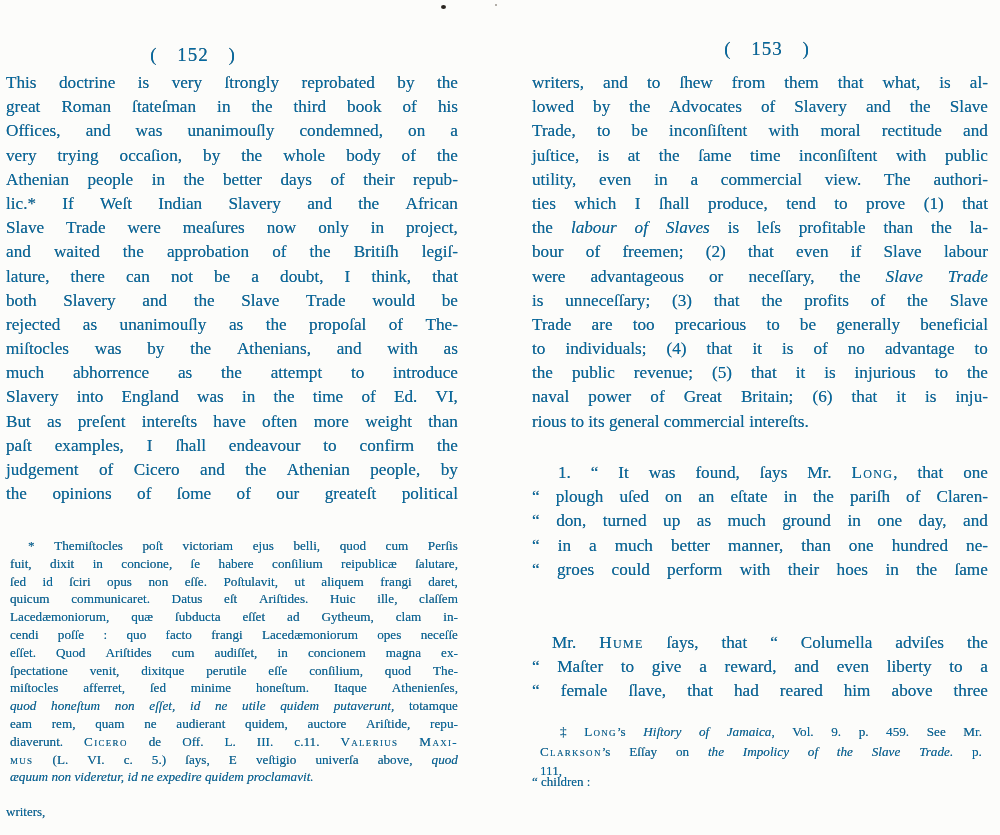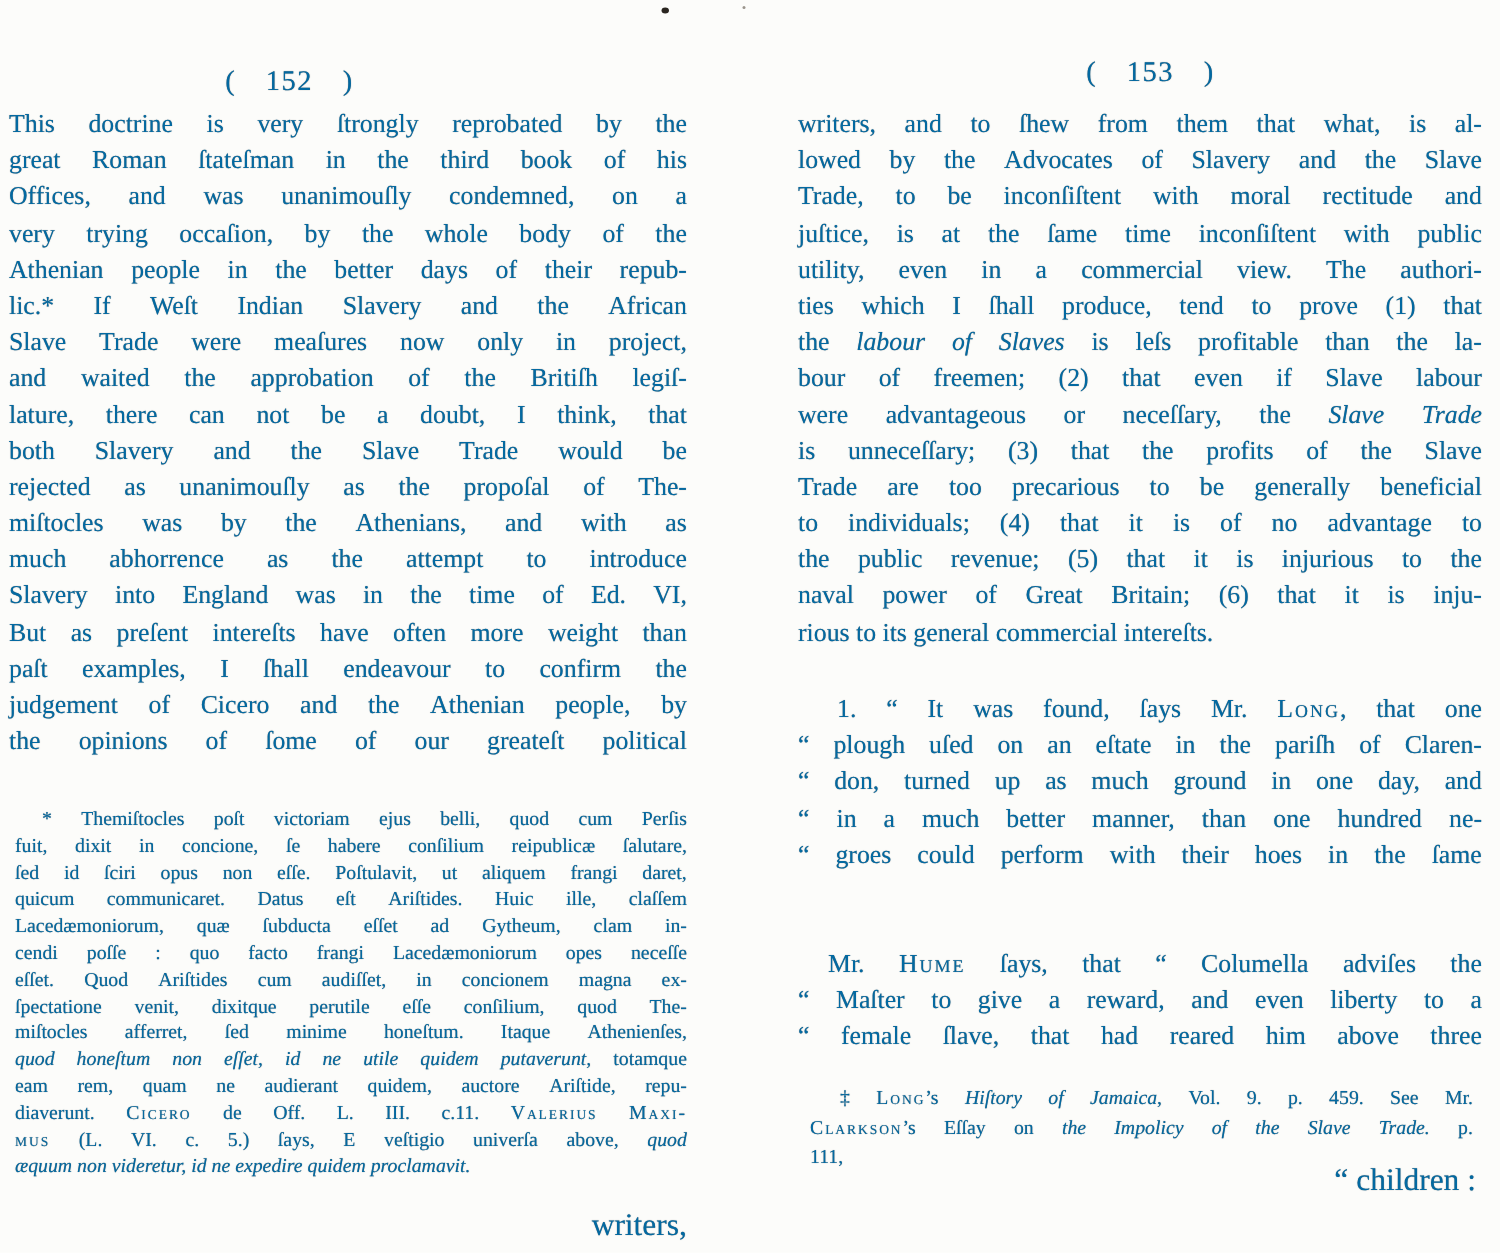--- a/index.html
+++ b/index.html
@@ -33,21 +33,21 @@
 
   .tline{
     white-space:nowrap;
     text-shadow:0 0 0.6px rgba(25,20,15,0.55);
   }
   .tline.just{display:flex;justify-content:space-between;align-items:baseline;}
   .it{font-style:italic;}
   .sc{font-variant:small-caps;letter-spacing:1.3px;}
 
   .catchword{
-    position:absolute;font-size:21px;text-align:right;
+    position:absolute;font-size:13px;text-align:left;
     text-shadow:0 0 0.6px rgba(25,20,15,0.55);
   }
   #lp-catchword{left:6px;top:804px;width:452px;}
   #rp-catchword{left:532px;top:774px;width:452px;}
 
   .ink-speck{position:absolute;border-radius:50%;}
   #speck1{left:441px;top:5px;width:5px;height:4px;background:#2a2520;}
   #speck2{left:495px;top:4px;width:2px;height:2px;background:#9a948c;}
 </style>
 </head>

